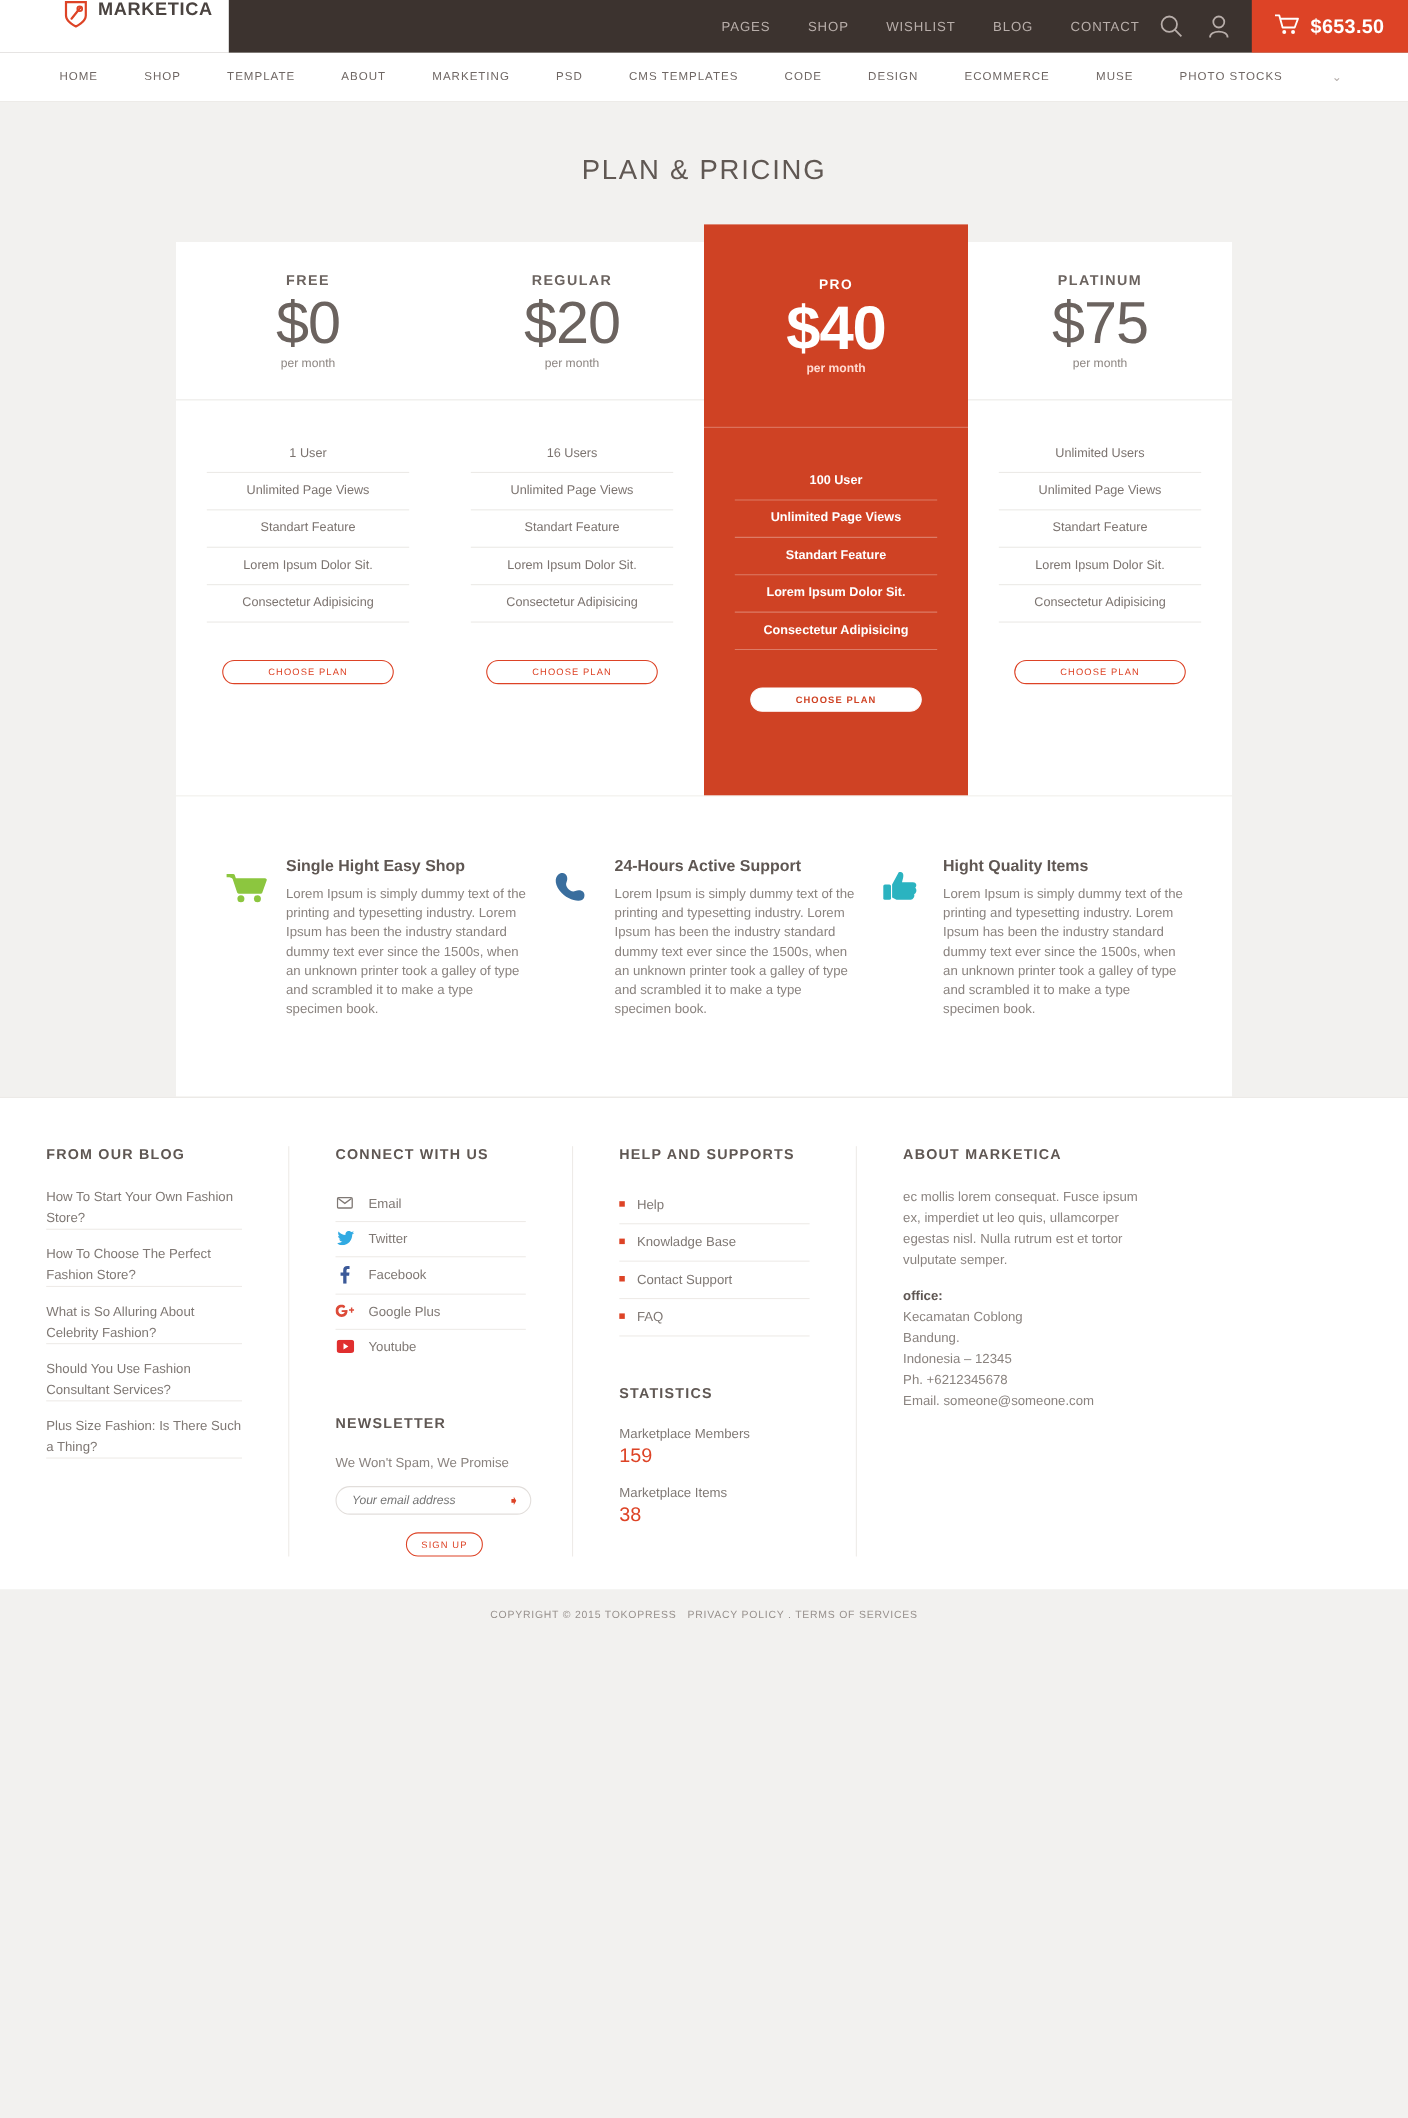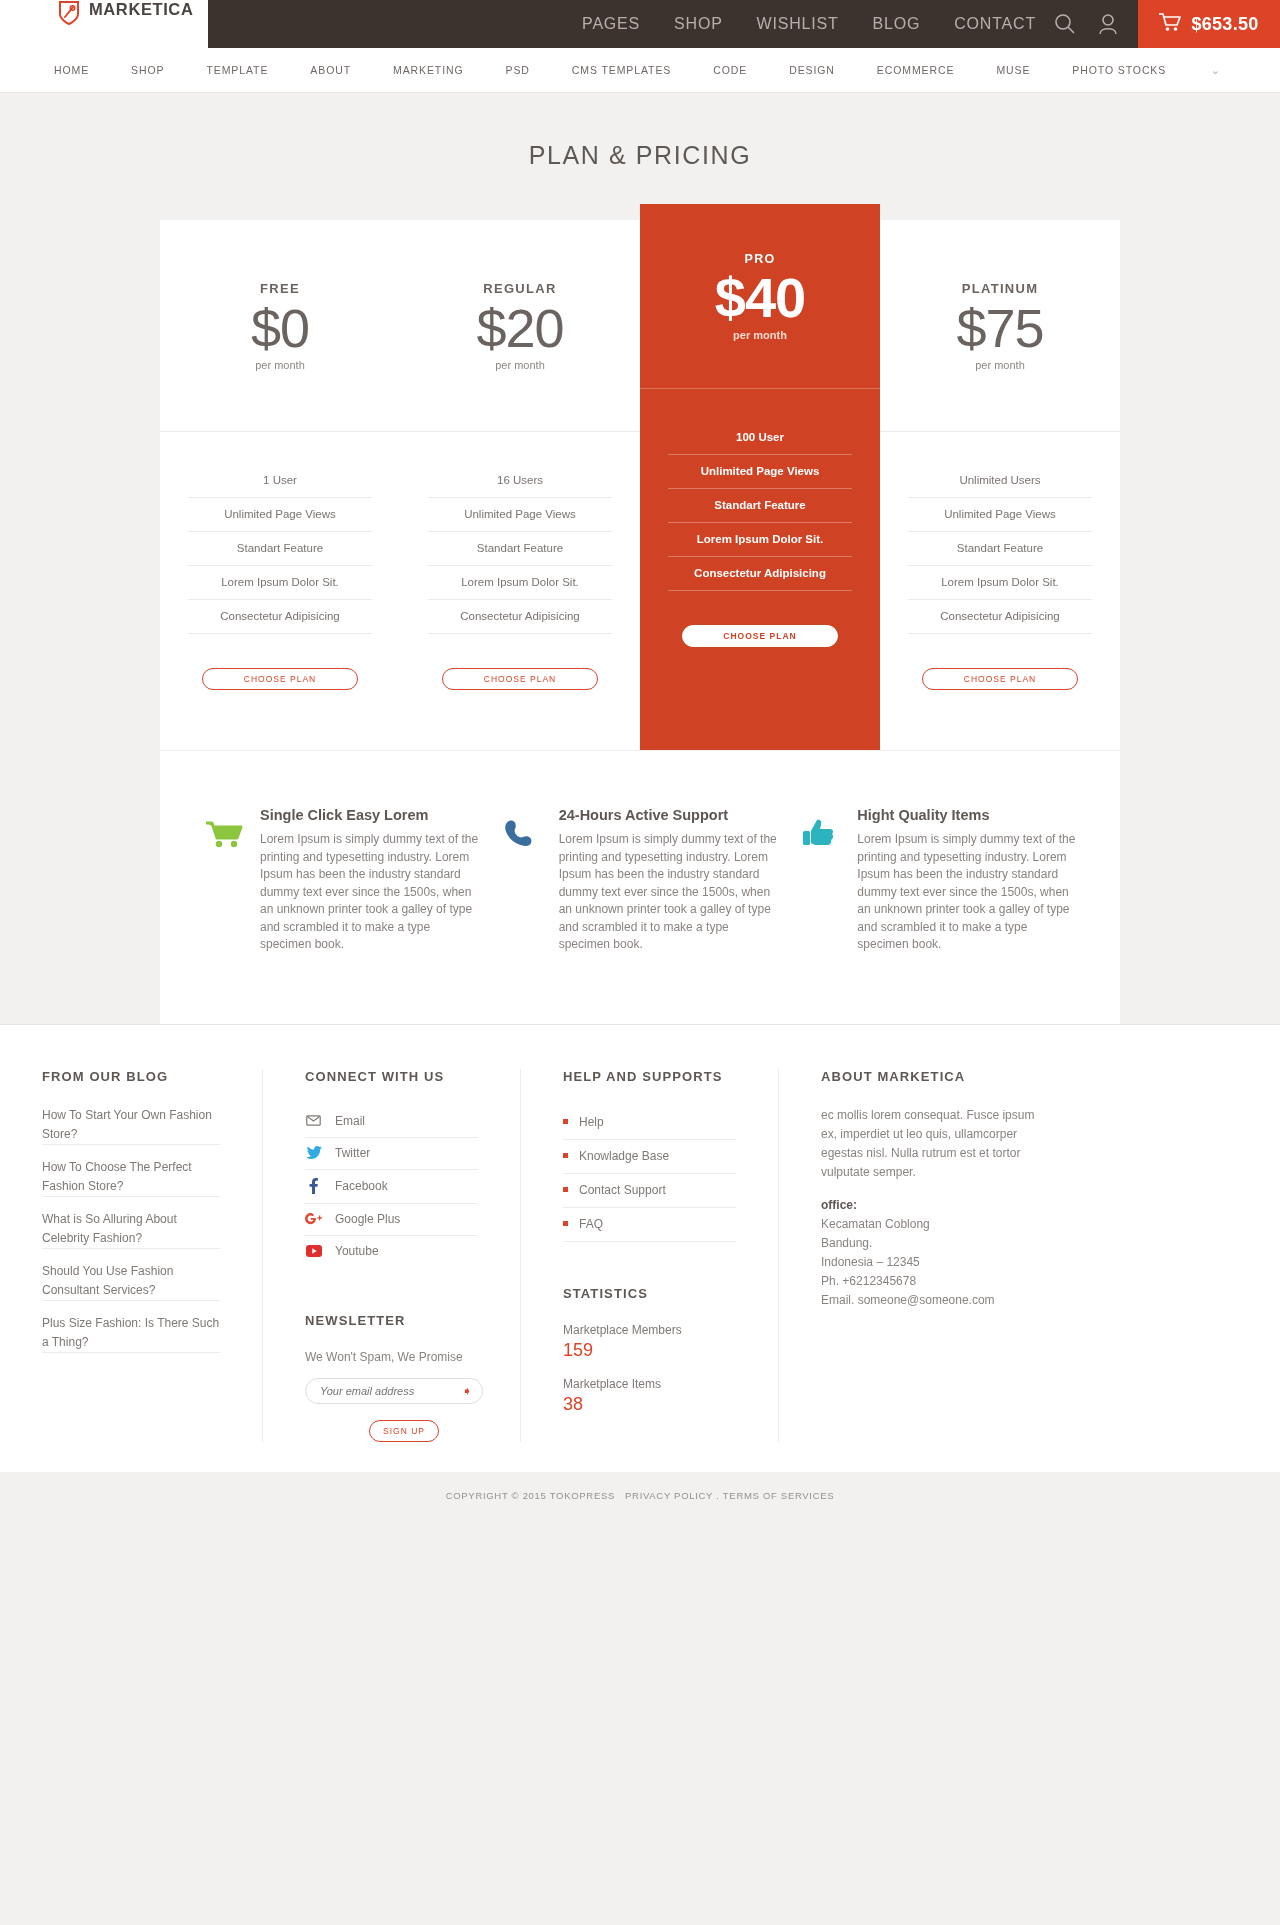--- a/index.html
+++ b/index.html
@@ -38,21 +38,21 @@
   .top-nav {
     flex: 1;
     display: flex;
     align-items: center;
     justify-content: flex-end;
     gap: 34px;
     padding-right: 18px;
   }
   .top-nav a {
     color: #b8aeaa;
-    font-size: 16px;
+    font-size: 12px;
     letter-spacing: 0.8px;
     text-decoration: none;
   }
   .top-icons { display: flex; align-items: center; gap: 22px; padding-right: 20px; }
   .icon-btn { color: #b8aeaa; display: flex; align-items: center; }
   .cart-box {
     width: 142px;
     background: #dd4326;
     display: flex;
     align-items: center;
@@ -105,21 +105,21 @@
     background: #fff;
   }
 
   
   .pricing { display: flex; }
   .plan {
     width: 240px;
     position: relative;
   }
   .plan .head {
-    height: 212px;
+    height: 144px;
     display: flex;
     flex-direction: column;
     align-items: center;
     justify-content: center;
     border-bottom: 1px solid #eceae7;
   }
   .plan .name {
     font-size: 13px;
     letter-spacing: 1.3px;
     font-weight: bold;
@@ -434,21 +434,21 @@
     <div class="perks">
       <div class="perk">
         <div class="picon">
           <svg width="40" height="32" viewBox="0 0 40 32">
             <path d="M2 6 H8 L13 21 H33 L37 10 H10" fill="#8cc63f" stroke="#8cc63f" stroke-width="3" stroke-linejoin="round"></path>
             <circle cx="15" cy="27" r="3.2" fill="#8cc63f"></circle>
             <circle cx="30" cy="27" r="3.2" fill="#8cc63f"></circle>
           </svg>
         </div>
         <div>
-          <h3>Single Click Easy Lorem</h3>
+          <h3>Single Hight Easy Shop</h3>
           <p>Lorem Ipsum is simply dummy text of the printing and typesetting industry. Lorem Ipsum has been the industry standard dummy text ever since the 1500s, when an unknown printer took a galley of type and scrambled it to make a type specimen book.</p>
         </div>
       </div>
       <div class="perk">
         <div class="picon">
           <svg width="36" height="32" viewBox="0 0 36 32">
             <path d="M6 4 C12 2 14 8 12 12 C10 16 16 22 20 20 C24 18 30 20 28 26 C26 32 12 28 6 20 C0 12 2 6 6 4 Z" fill="#3a6e9e"></path>
           </svg>
         </div>
         <div>

